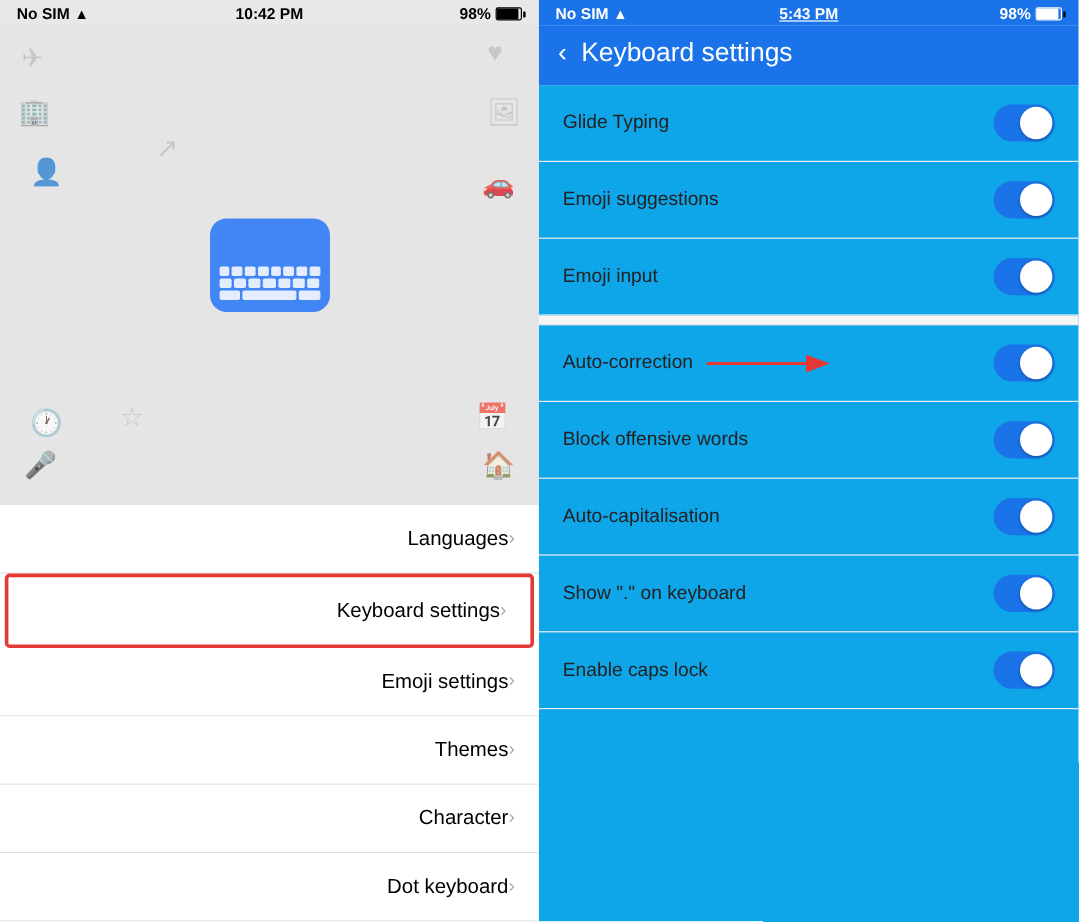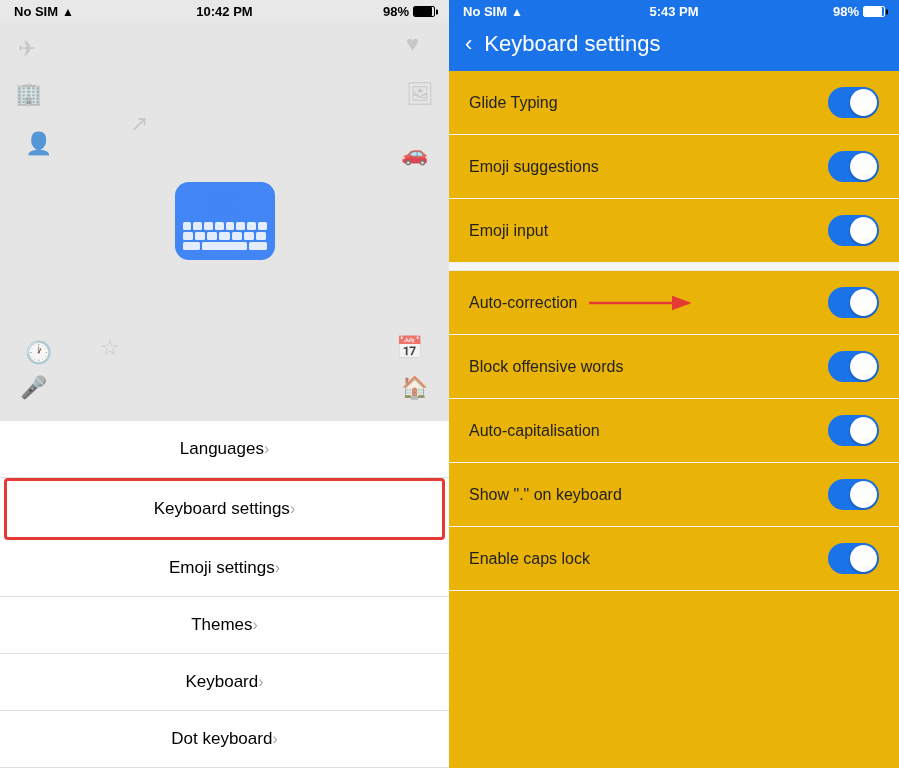--- a/index.html
+++ b/index.html
@@ -102,21 +102,21 @@
 
     
     .menu-list {
       background: #fff;
       margin: 0;
     }
 
     .menu-item {
       display: flex;
       align-items: center;
-      justify-content: center;
+      justify-content: flex-end;
       padding: 18px 20px;
       border-bottom: 1px solid #e0e0e0;
       background: #fff;
       cursor: pointer;
       position: relative;
     }
 
     .menu-item-label {
       font-size: 17px;
       color: #000;
@@ -146,20 +146,21 @@
       font-weight: 600;
       color: #fff;
       background: #1a73e8;
       position: relative;
     }
 
     .right-status-bar .time {
       position: absolute;
       left: 50%;
       transform: translateX(-50%);
+      text-decoration: underline;
     }
 
     .right-header {
       background: #1a73e8;
       display: flex;
       align-items: center;
       padding: 10px 16px 14px;
       gap: 12px;
     }
 
@@ -171,21 +172,21 @@
 
     .header-title {
       color: #fff;
       font-size: 22px;
       font-weight: 400;
     }
 
     .settings-list {
       flex: 1;
       overflow-y: auto;
-      background: #eab308;
+      background: #0ea5e9;
     }
 
     .setting-item {
       display: flex;
       align-items: center;
       justify-content: space-between;
       padding: 16px 20px;
       border-bottom: 1px solid #f0f0f0;
       min-height: 60px;
     }
@@ -366,21 +367,21 @@
     </div>
     <div class="menu-item">
       <span class="menu-item-label">Emoji settings</span>
       <span class="chevron">›</span>
     </div>
     <div class="menu-item">
       <span class="menu-item-label">Themes</span>
       <span class="chevron">›</span>
     </div>
     <div class="menu-item">
-      <span class="menu-item-label">Keyboard</span>
+      <span class="menu-item-label">Character</span>
       <span class="chevron">›</span>
     </div>
     <div class="menu-item">
       <span class="menu-item-label">Dot keyboard</span>
       <span class="chevron">›</span>
     </div>
   </div>
 </div>
 
 <div class="right-panel">

